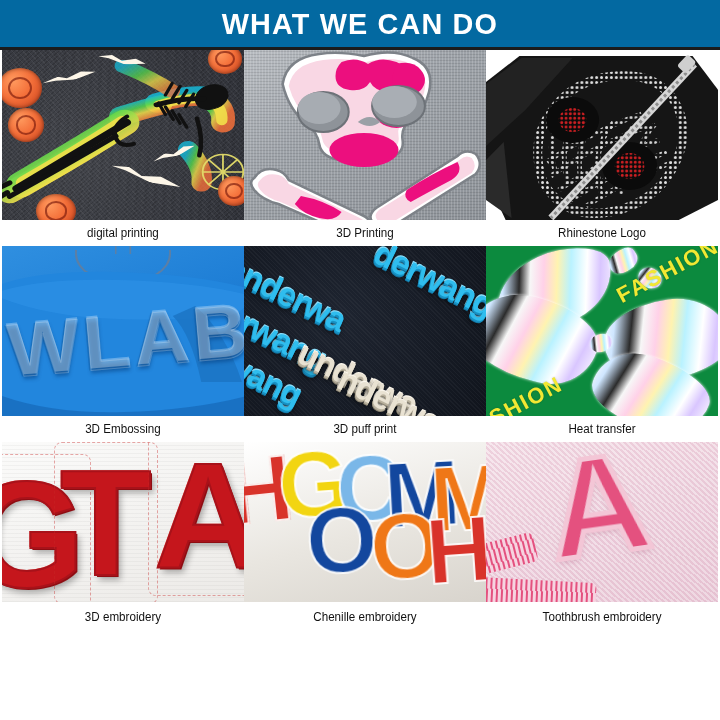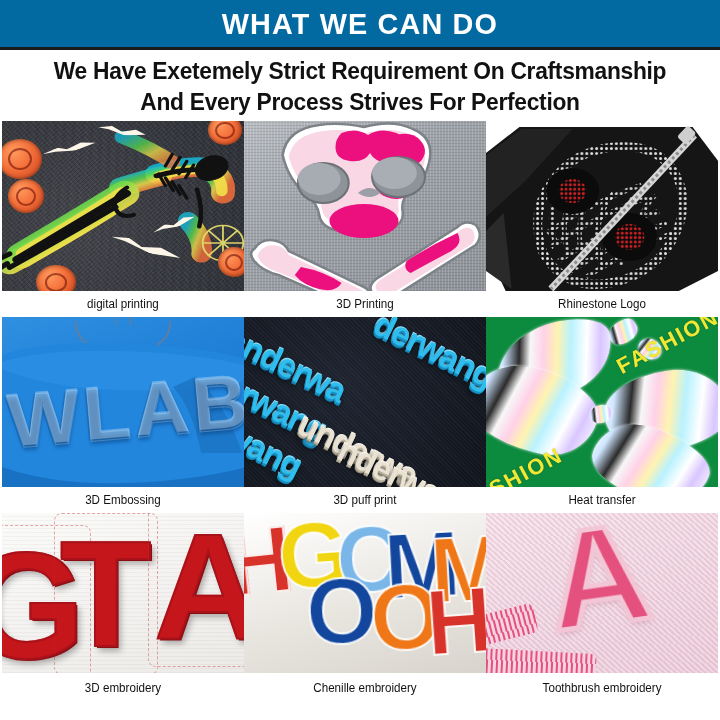--- a/index.html
+++ b/index.html
@@ -239,24 +239,20 @@
 </head>
 <body>
 
 <div id="page">
 
   <div class="hdr-band">
     <div class="hdr-title">WHAT WE CAN DO</div>
   </div>
   <div class="hdr-band-edge"></div>
 
-  <div class="subhead">
-    <span class="subhead-line l1">We Have Exetemely Strict Requirement On Craftsmanship</span>
-    <span class="subhead-line l2">And Every Process Strives For Perfection</span>
-  </div>
 
   <div class="grid">
 
     <div class="row r1">
 
       <div class="cell">
         <div class="thumb t-digital">
           <div class="noise"></div>
           <svg class="skel-glow" viewBox="0 0 240 150" preserveAspectRatio="none">
             <defs>

